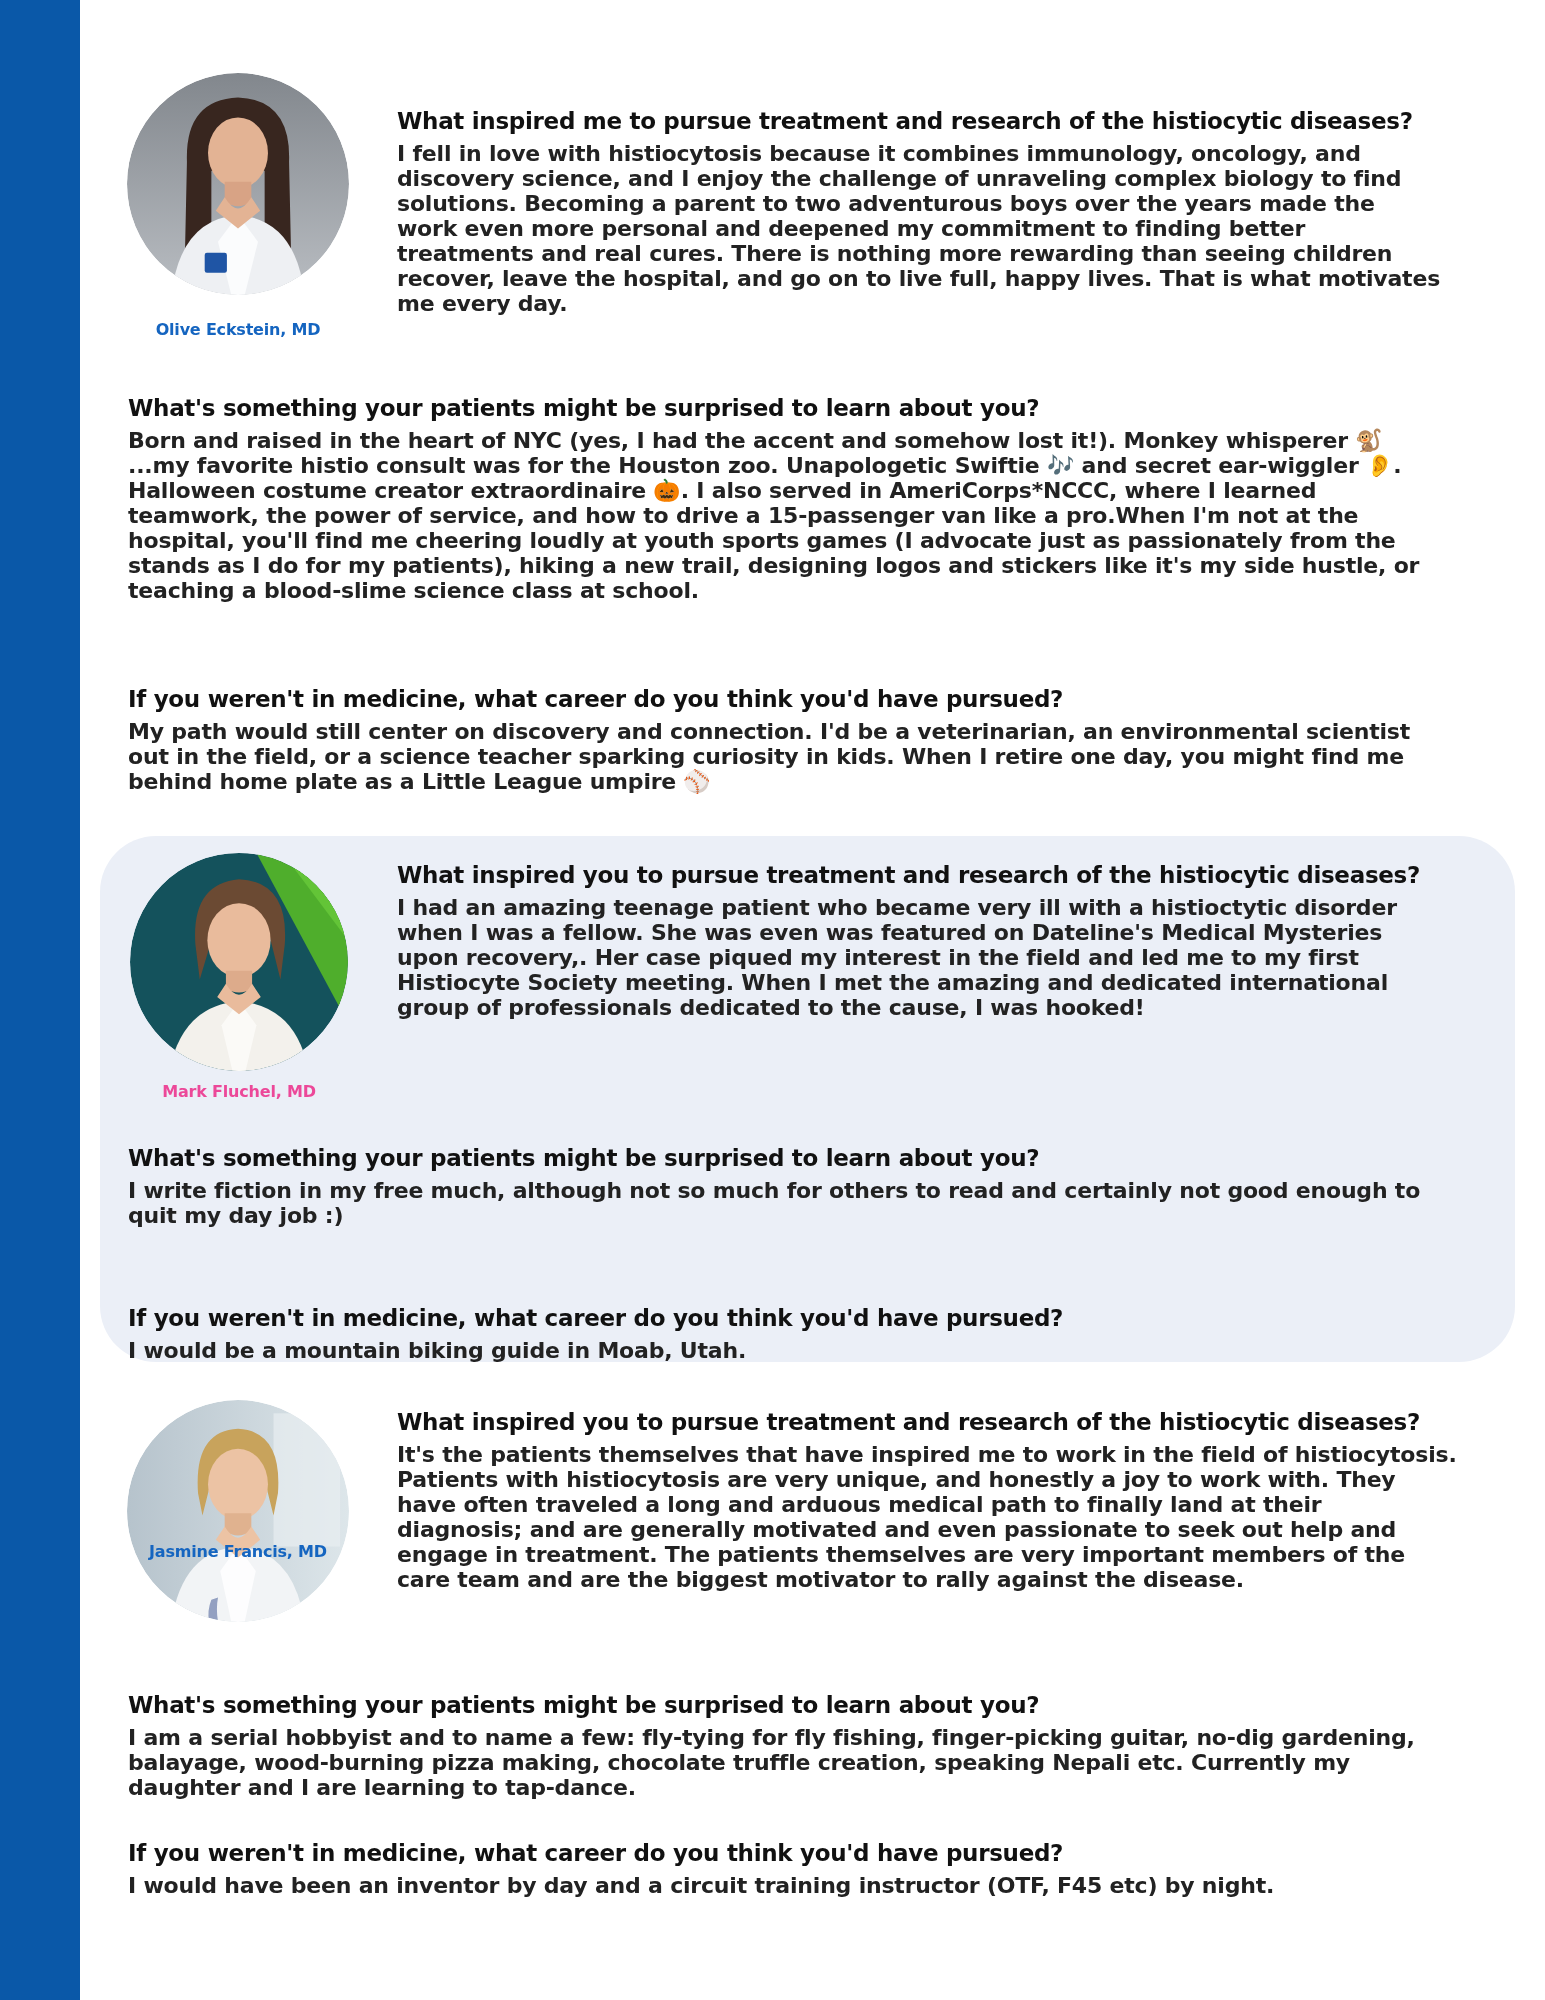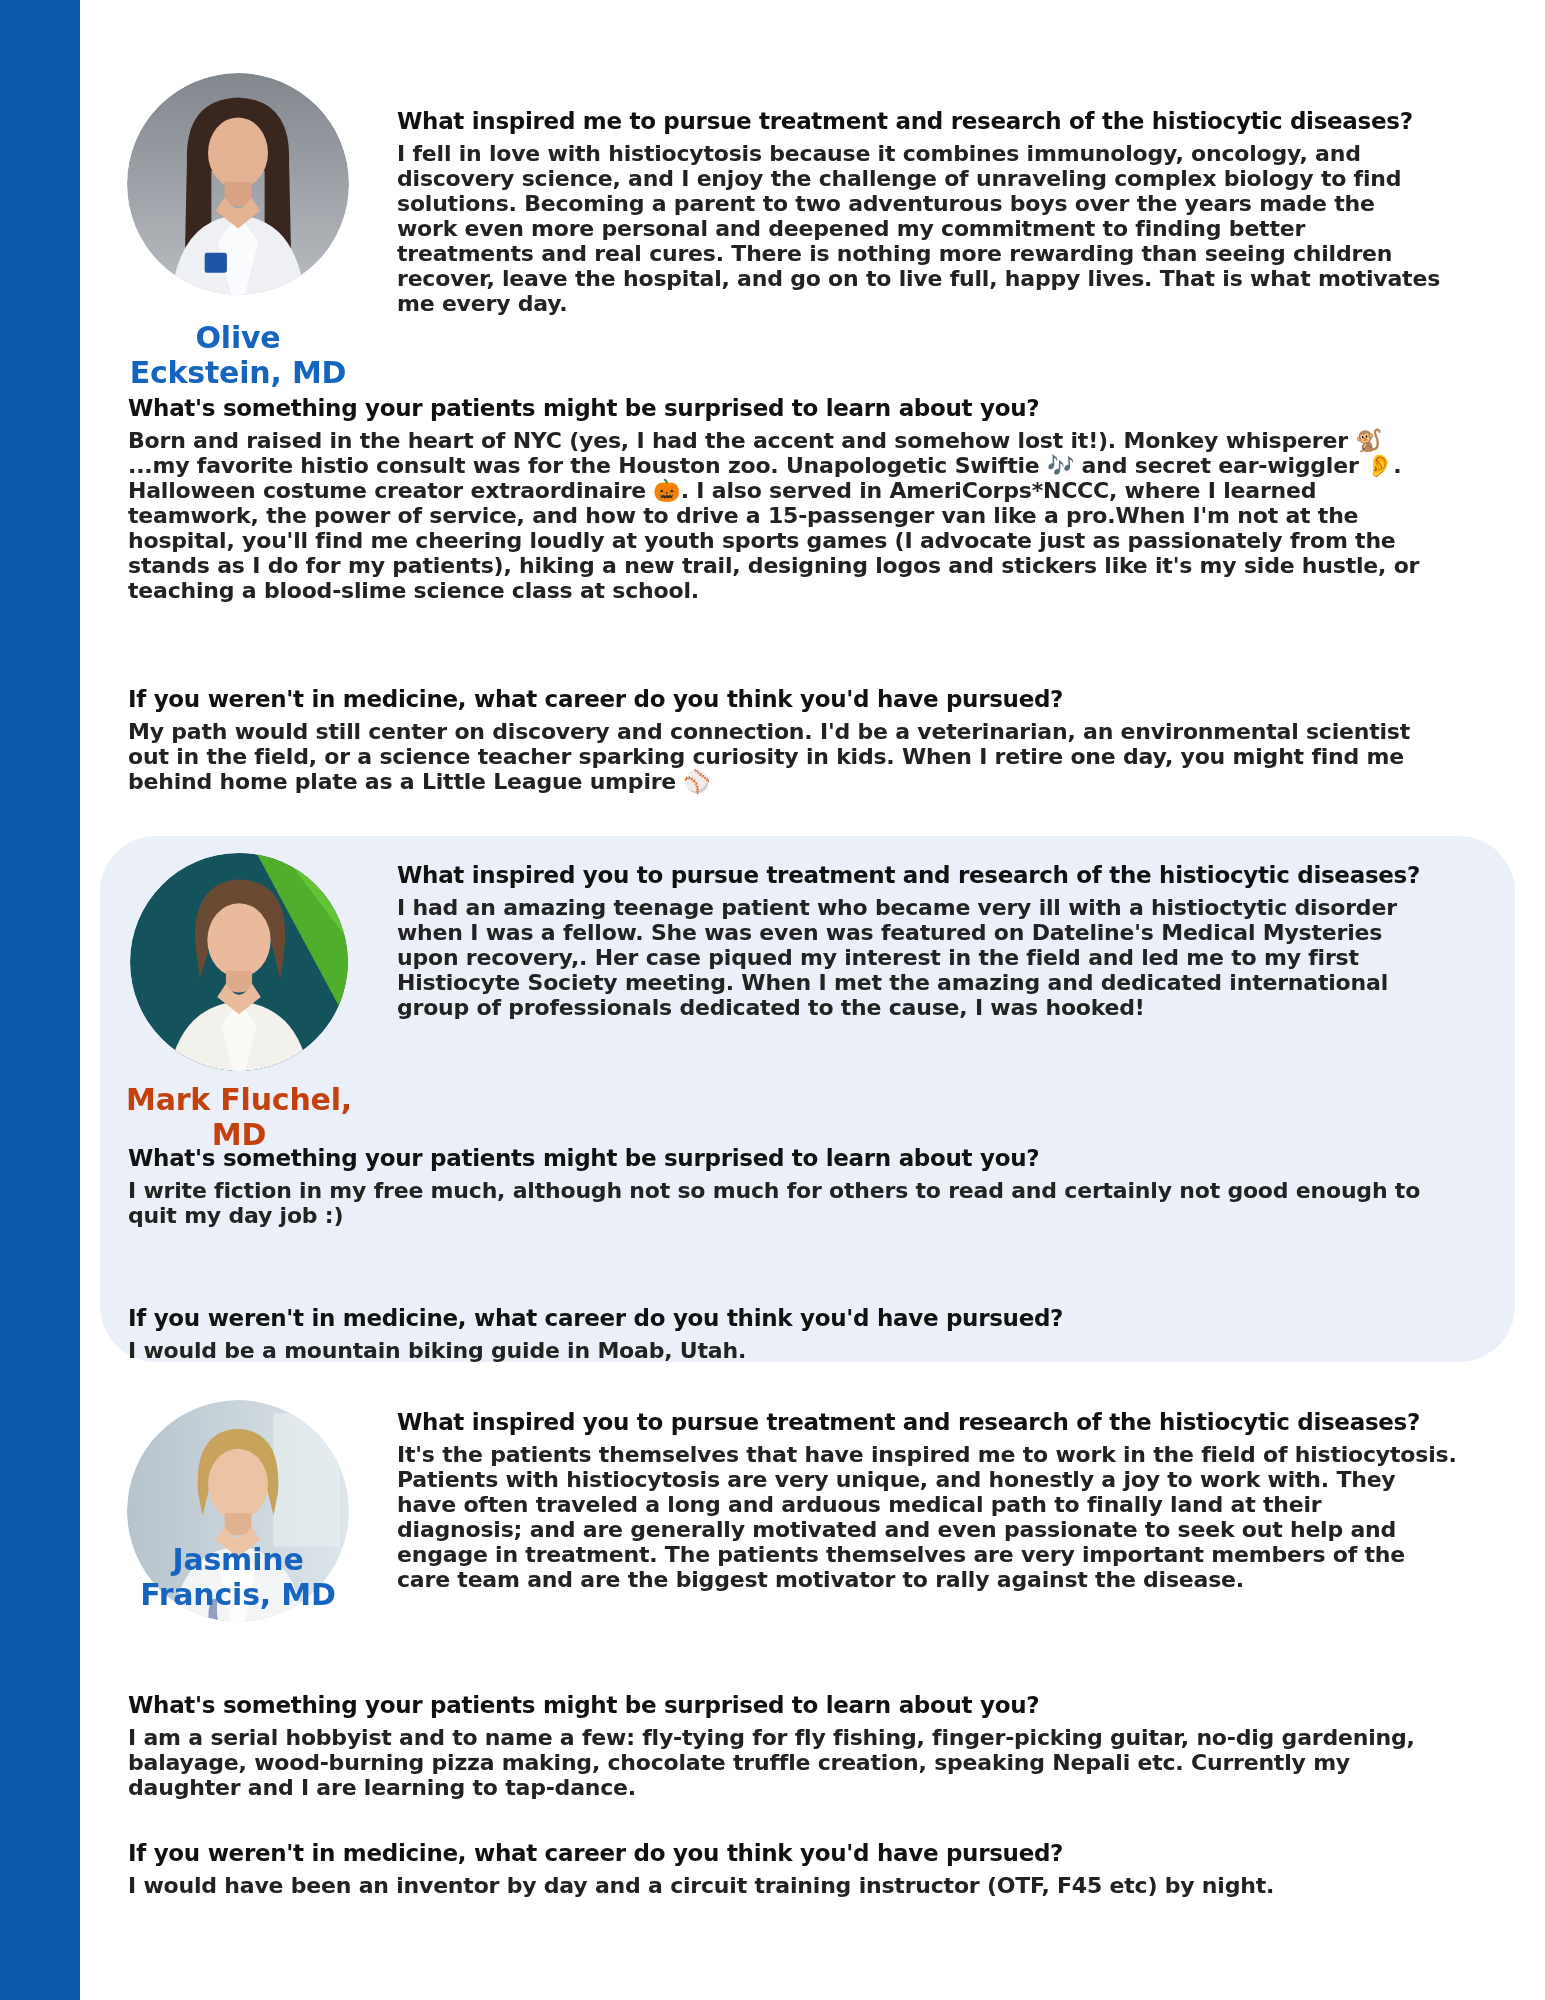--- a/index.html
+++ b/index.html
@@ -5,21 +5,21 @@
   html,body{margin:0;padding:0;}
   body{
     width:1545px;height:2000px;position:relative;background:#ffffff;
     font-family:"DejaVu Sans","Liberation Sans",sans-serif;color:#1c1c1c;
     overflow:hidden;
   }
   .accent-bar{position:absolute;left:0;top:0;width:80px;height:2000px;}
   .photo{position:absolute;border-radius:50%;overflow:hidden;}
   .photo svg{display:block;width:100%;height:100%;}
   .doctor-name{
-    position:absolute;font-weight:bold;font-size:30px;text-align:center;
+    position:absolute;font-weight:bold;font-size:16px;text-align:center;
     letter-spacing:-0.2px;
   }
   .qa{position:absolute;}
   .qa h3{
     margin:0;font-size:23px;font-weight:bold;color:#111111;
     line-height:35px;letter-spacing:-0.3px;
   }
   .qa p{
     margin:2px 0 0 0;font-size:22px;line-height:25px;color:#222222;
     white-space:pre-line;letter-spacing:-0.2px;font-weight:bold;
@@ -102,21 +102,21 @@
       <path d="M30 42 Q28 14 50 12 Q73 13 71 42 L69 58 L64 38 Q52 30 38 38 L32 58 Z" fill="#6b4a33"></path>
       <ellipse cx="50" cy="40" rx="14.5" ry="17" fill="#e9bb9c"></ellipse>
       <path d="M44 54 L56 54 L56 62 Q50 66 44 62 Z" fill="#ddab8b"></path>
       <path d="M18 100 Q24 70 50 68 Q76 70 82 100 Z" fill="#f3f1ec"></path>
       <path d="M50 68 L42 79 L47 100 L53 100 L58 79 Z" fill="#fbfaf7"></path>
       <path d="M44 60 Q50 70 56 60 L60 66 L50 74 L40 66 Z" fill="#e9bb9c"></path>
     </g>
   </svg>
 </div>
 
-<div class="doctor-name" style="left: 126px; top: 1082px; width: 226px; color: #c2410c;">Mark Fluchel, MD</div>
+<div class="doctor-name" style="left: 126px; top: 1082px; width: 226px; color: #ec4899;">Mark Fluchel, MD</div>
 
 <div class="qa" style="left:397px;top:858px;width:1090px;">
   <h3>What inspired you to pursue treatment and research of the histiocytic diseases?</h3>
   <p>I had an amazing teenage patient who became very ill with a histioctytic disorder
 when I was a fellow. She was even was featured on Dateline's Medical Mysteries
 upon recovery,. Her case piqued my interest in the field and led me to my first
 Histiocyte Society meeting. When I met the amazing and dedicated international
 group of professionals dedicated to the cause, I was hooked!</p>
 </div>
 

